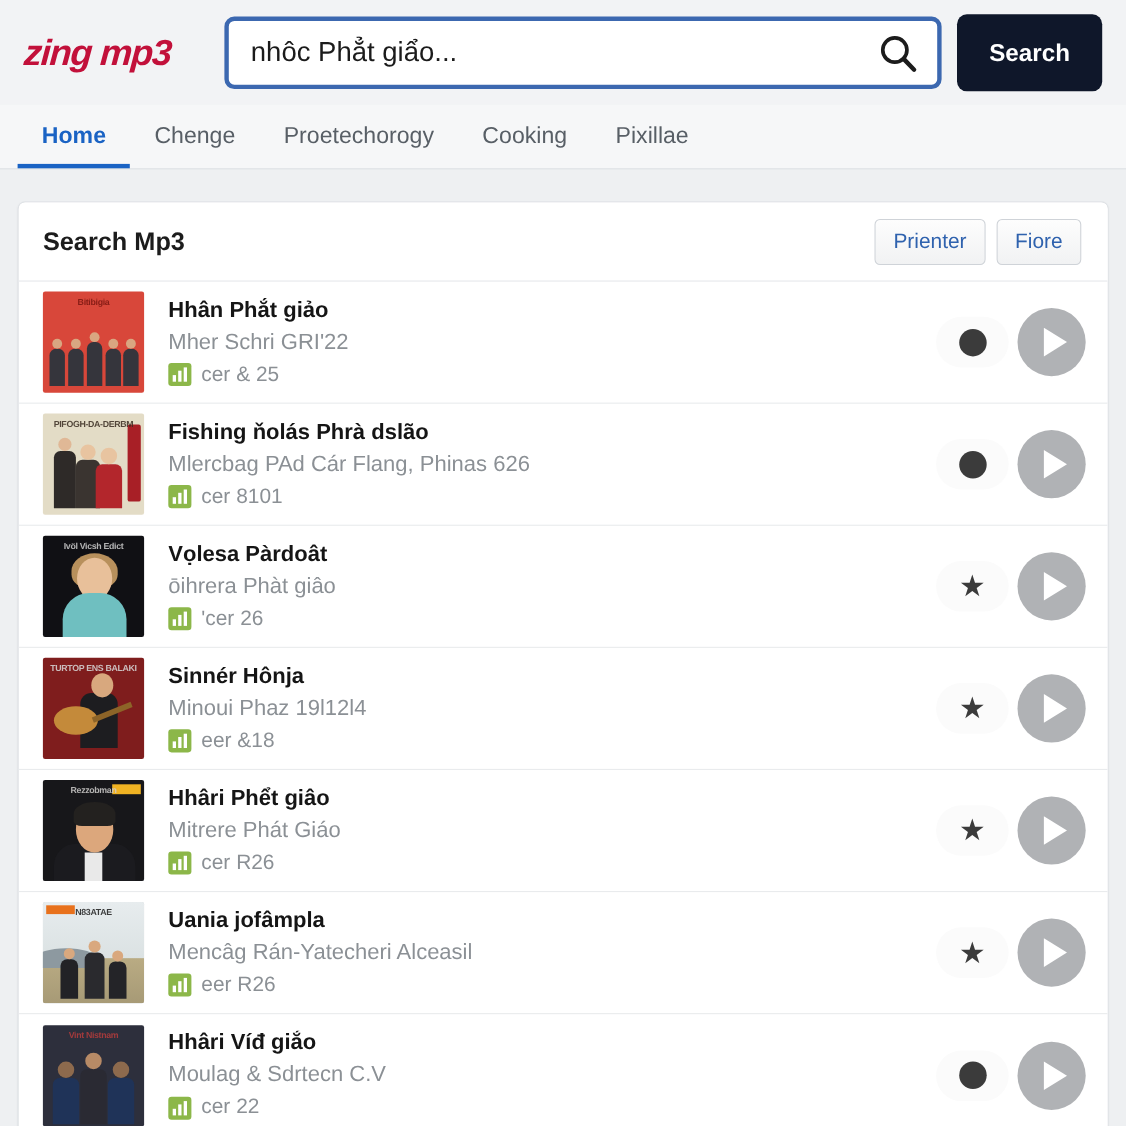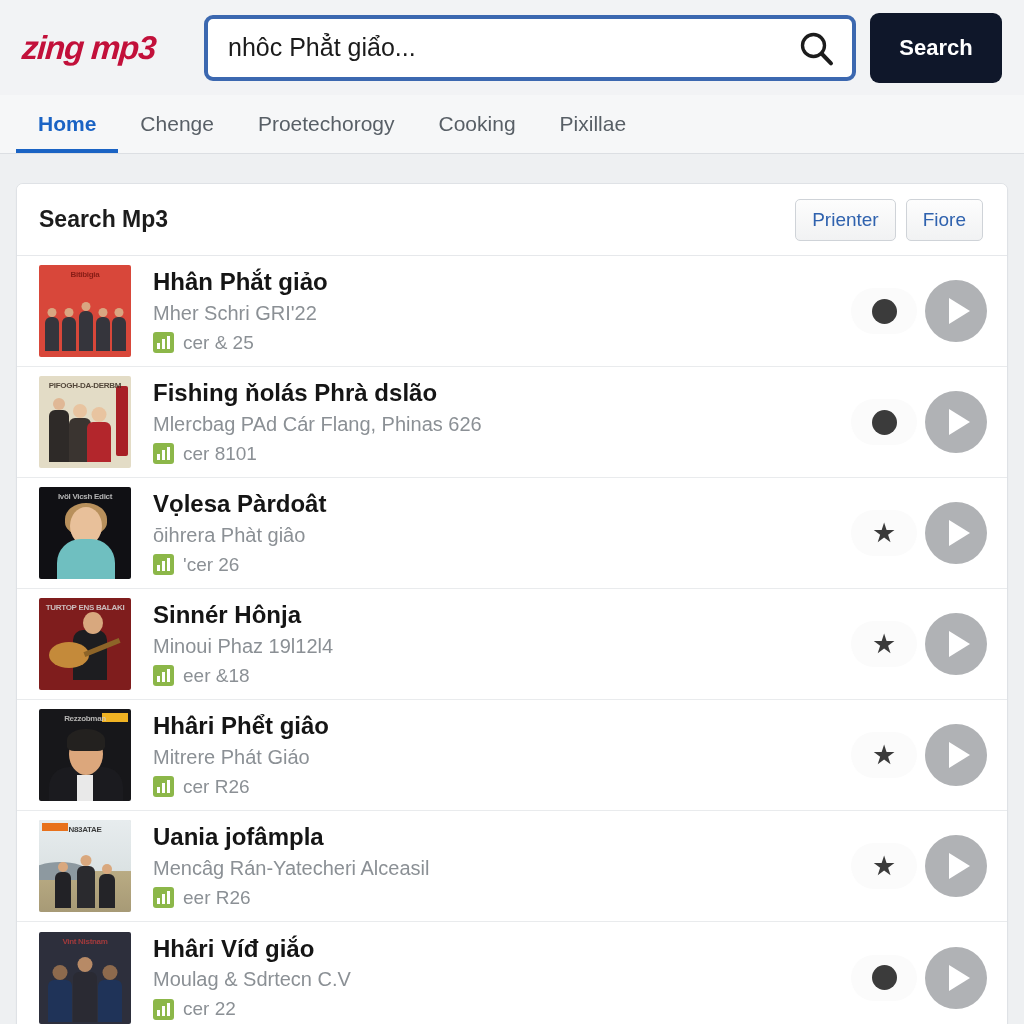--- a/index.html
+++ b/index.html
@@ -146,21 +146,21 @@
   .thumb .ttxt {
     position: absolute; top: 5px; left: 0; right: 0;
     text-align: center;
     font-size: 8px; font-weight: bold;
     letter-spacing: -0.3px;
     opacity: .85;
   }
 
   .info { flex: 1; padding-left: 22px; min-width: 0; }
   .title {
-    font-size: 24px; font-weight: bold; color: #151515;
+    font-size: 20px; font-weight: bold; color: #151515;
     line-height: 1.15; white-space: nowrap; overflow: hidden;
   }
   .artist {
     font-size: 20px; color: #8b9095; margin-top: 6px;
     white-space: nowrap; overflow: hidden;
   }
   .meta { display: flex; align-items: center; margin-top: 7px; gap: 9px; }
   .chart-icon {
     width: 21px; height: 21px; flex: 0 0 21px;
     background: #8cb749; border-radius: 3px;

